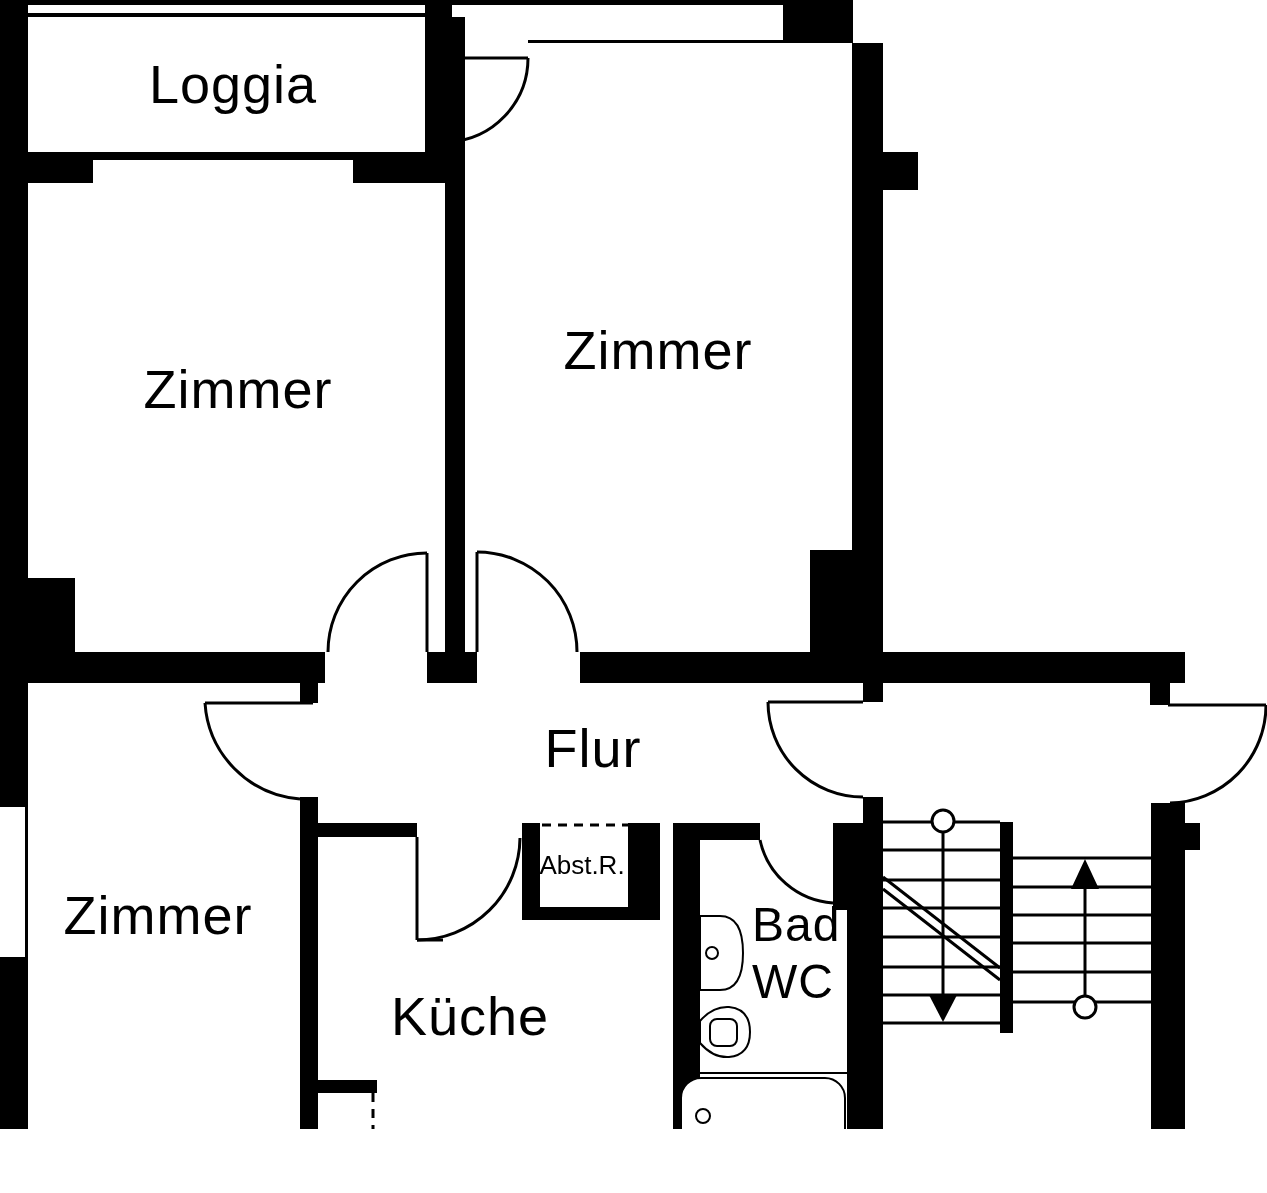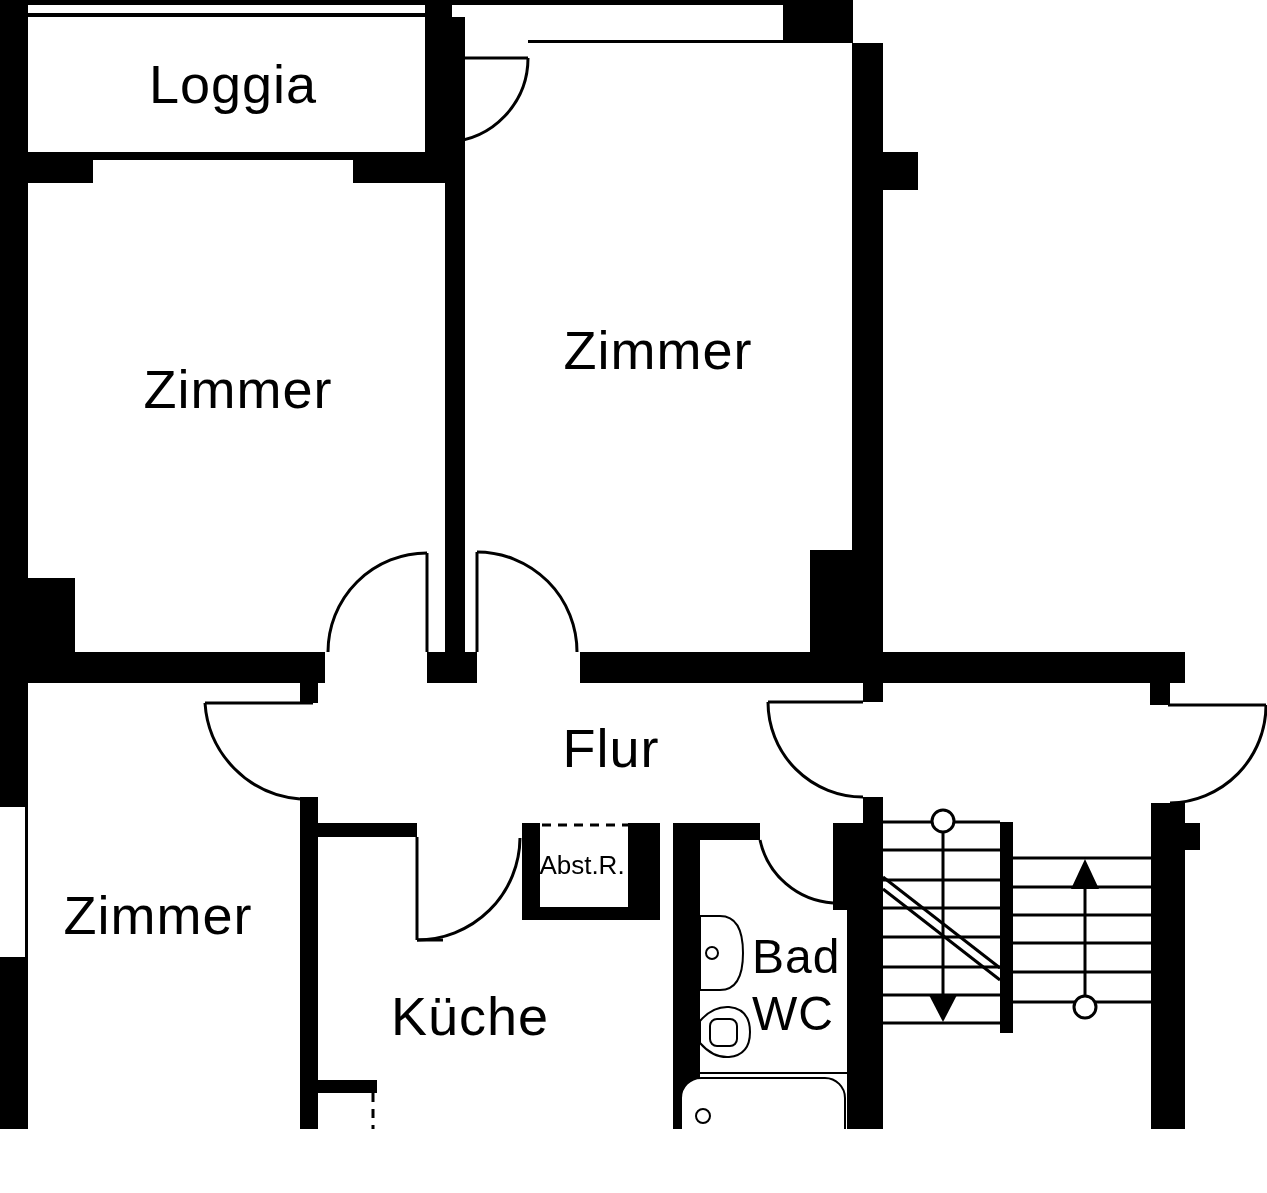--- a/index.html
+++ b/index.html
@@ -195,21 +195,21 @@
         <rect x="681" y="1078" width="164" height="74" rx="20"></rect>
         <circle cx="703" cy="1116" r="7"></circle>
       </g>
     </g>
   </svg>
 
   <div class="room-label" style="left:233px;top:84px;">Loggia</div>
   <div class="room-label" style="left:238px;top:389px;">Zimmer</div>
   <div class="room-label" style="left:658px;top:350px;">Zimmer</div>
   <div class="room-label" style="left:158px;top:915px;">Zimmer</div>
-  <div class="room-label" style="left:611px;top:748px;">Flur</div>
+  <div class="room-label" style="left:593px;top:748px;">Flur</div>
   <div class="room-label small" style="left:582px;top:865px;">Abst.R.</div>
   <div class="room-label" style="left:470px;top:1016px;">Küche</div>
-  <div class="bad-label" style="left:752px;top:928px;">
+  <div class="bad-label" style="left:752px;top:896px;">
     <div>Bad</div>
     <div>WC</div>
   </div>
 
 </div>
 
 </body></html>

